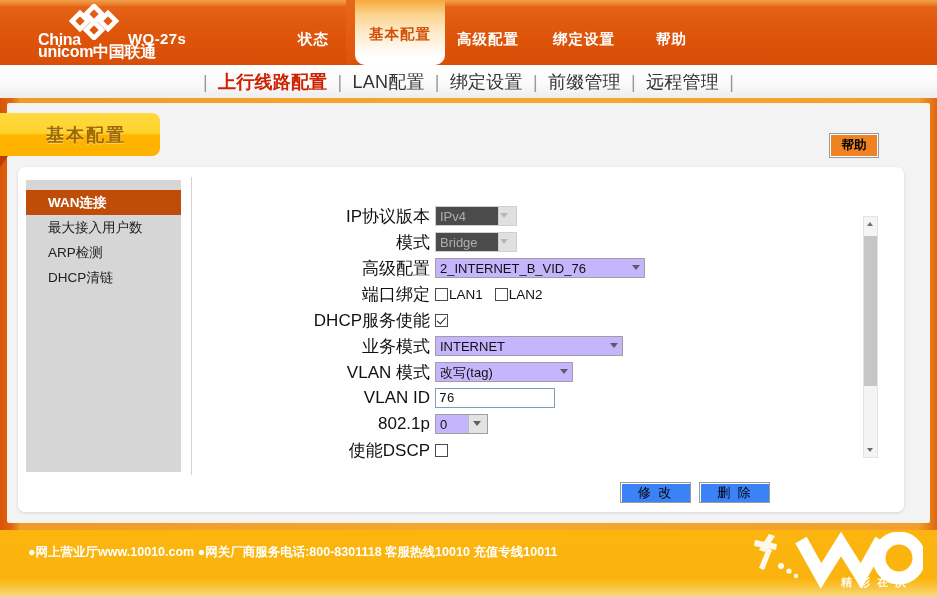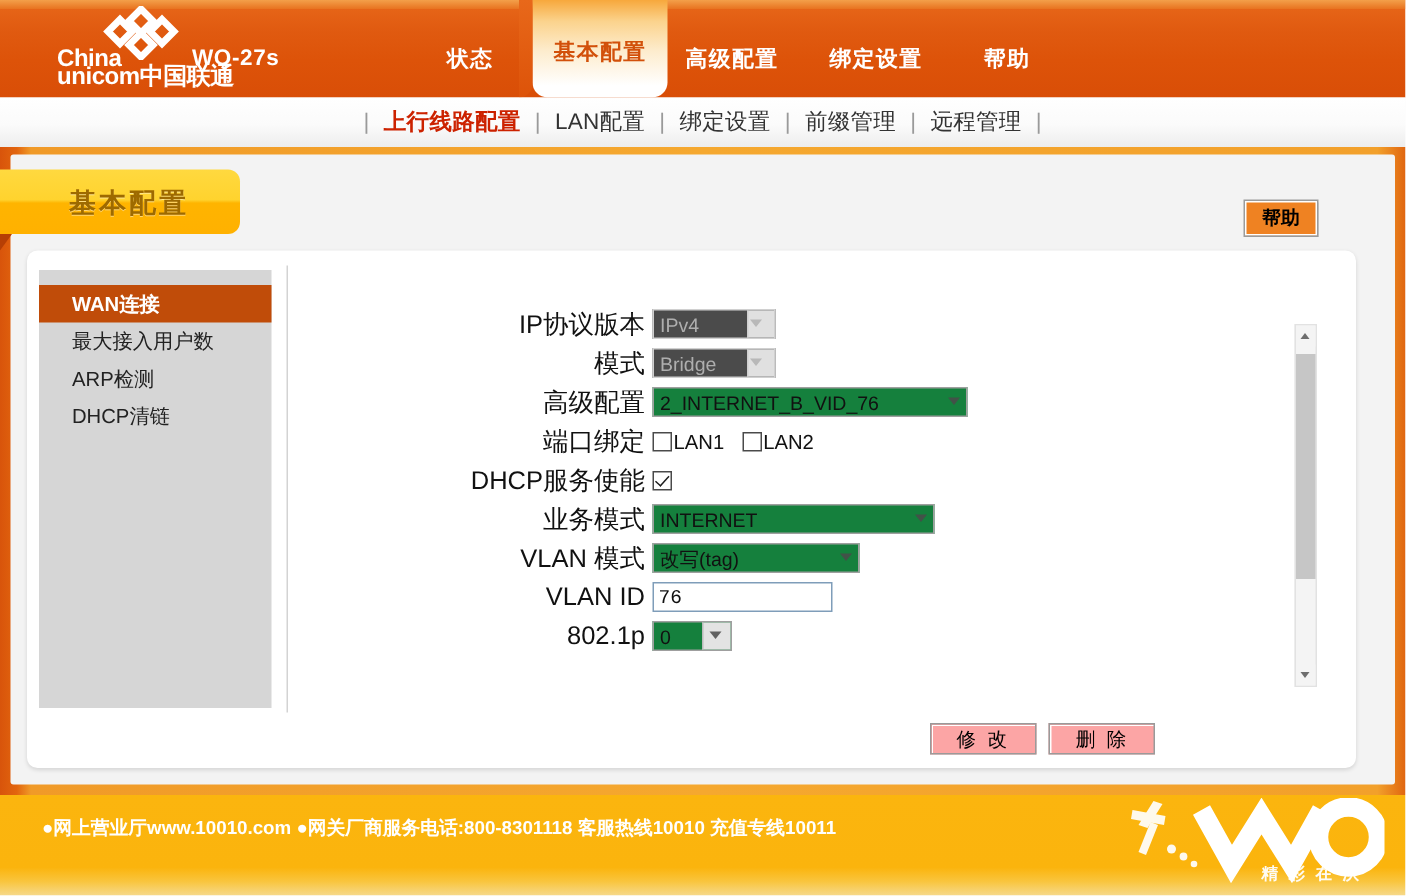--- a/index.html
+++ b/index.html
@@ -45,21 +45,21 @@
     background:linear-gradient(to bottom,#e8681a,#dd5309);
     border-bottom-right-radius:12px;
   }
 
   
   .subnav{
     position:absolute;left:0;top:65px;width:937px;height:33px;
     background:linear-gradient(to bottom,#ffffff 0%,#fbfbfb 55%,#ededed 100%);
     display:flex;align-items:center;justify-content:center;
   }
-  .subnav-inner{font-size:15px;color:#333;white-space:nowrap;letter-spacing:.2px;}
+  .subnav-inner{font-size:18px;color:#333;white-space:nowrap;letter-spacing:.2px;}
   .sep{color:#9a9a9a;padding:0 5px;font-weight:normal;}
   .sublink{color:#333;cursor:pointer;}
   .sublink.active{color:#cc2200;font-weight:bold;}
 
   
   .frame{
     position:absolute;left:0;top:98px;width:937px;height:432px;
     background:linear-gradient(to right,#d8540b 0%,#e2650e 1.2%,#f09a28 2.2%,#f5a82f 50%,#f2a02b 98%,#e06610 100%);
   }
   .frame-inner{
@@ -115,21 +115,21 @@
   .row{height:26px;display:flex;align-items:center;white-space:nowrap;}
   .lbl{
     width:234px;text-align:right;padding-right:5px;box-sizing:border-box;
     font-size:17px;color:#111;
   }
   select,input[type=text]{
     font-family:"Liberation Sans","DejaVu Sans",sans-serif;font-size:13px;
     color:#111;box-sizing:border-box;
   }
   .sel{
-    height:20px;border:1px solid #9f9f9f;background:#15803d;
+    height:20px;border:1px solid #9f9f9f;background:#c4b5fd;
     padding:0 2px 0 4px;border-radius:0;appearance:none;-webkit-appearance:none;
     background-image:none;
   }
   .selwrap{position:relative;display:inline-block;}
   .selwrap .arr{
     position:absolute;right:4px;top:50%;margin-top:-3px;width:9px;height:6px;
     pointer-events:none;
   }
   .selwrap .arr:before{
     content:"";position:absolute;left:0;top:0;
@@ -175,21 +175,21 @@
   .chev:before{content:"";position:absolute;left:0;top:0;
     border-left:3.5px solid transparent;border-right:3.5px solid transparent;}
   .sbtn.up .chev:before{border-bottom:4.5px solid #6e6e6e;}
   .sbtn.dn .chev:before{border-top:4.5px solid #6e6e6e;}
   .sthumb{position:absolute;left:0;top:19px;width:13px;height:150px;background:#c6c6c6;cursor:pointer;}
 
   
   .actions{position:absolute;left:620px;top:482px;}
   .btn{
     display:inline-block;width:71px;height:21px;line-height:19px;text-align:center;
-    font-size:13px;color:#000;background:#fca5a5;border:1px solid #9a9a9a;
+    font-size:13px;color:#000;background:#3b82f6;border:1px solid #9a9a9a;
     box-shadow:inset 1px 1px 0 #ffffff;cursor:pointer;margin-right:4px;
     font-family:"Liberation Sans","DejaVu Sans",sans-serif;letter-spacing:2px;
     box-sizing:border-box;
   }
 
   
   .footer{
     position:absolute;left:0;top:530px;width:937px;height:67px;
     background:linear-gradient(to bottom,#fbb50e 0%,#fbb40d 72%,#f9c53e 86%,#f6d98a 100%);
     overflow:hidden;
@@ -350,20 +350,24 @@
         <div class="lbl">802.1p</div>
         <div class="selwrap box">
           <select class="sel" style="width:53px">
             <option>0</option>
           </select>
           <div class="arrbox"></div>
           <div class="arr" style="right:6px"></div>
         </div>
       </div>
 
+      <div class="row">
+        <div class="lbl">使能DSCP</div>
+        <span class="cb"></span>
+      </div>
 
     </div>
 
     <div class="sbar">
       <div class="sbtn up">
           <div class="chev"></div>
         </div>
       <div class="sthumb"></div>
       <div class="sbtn dn">
           <div class="chev"></div>

